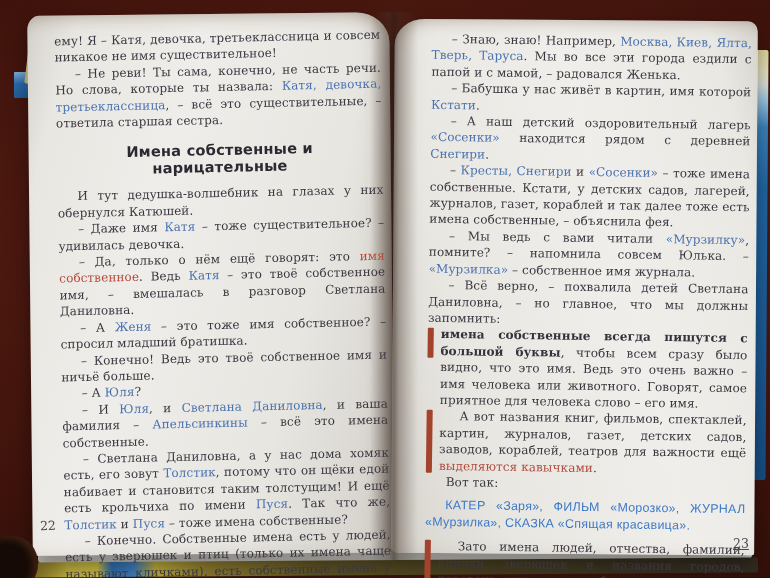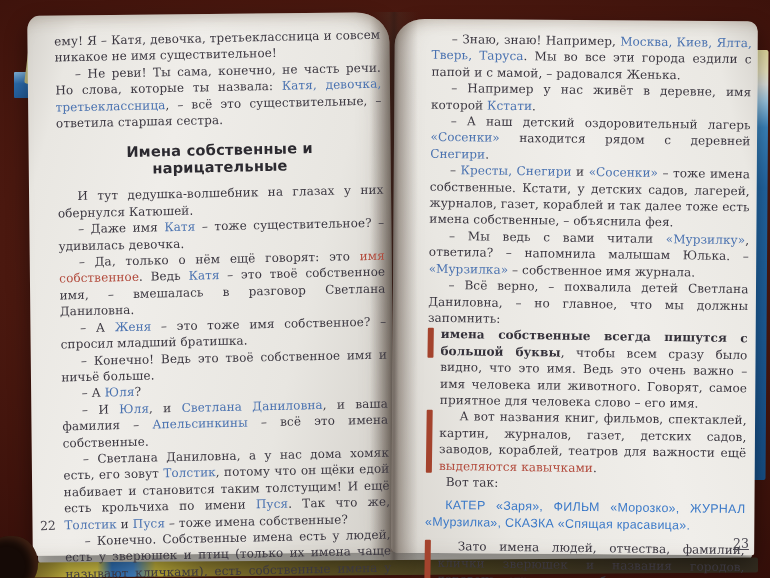--- a/index.html
+++ b/index.html
@@ -84,24 +84,24 @@
         <p class="para"><span>– А </span><span class="blue">Юля</span><span>?</span></p>
         <p class="para"><span>– И </span><span class="blue">Юля</span><span>, и </span><span class="blue">Светлана Даниловна</span><span>, и ваша фамилия – </span><span class="blue">Апельсинкины</span><span> – всё это имена собственные.</span></p>
         <p class="para"><span>– Светлана Даниловна, а у нас дома хомяк есть, его зовут </span><span class="blue">Толстик</span><span>, потому что он щёки едой набивает и становится таким толстущим! И ещё есть крольчиха по имени </span><span class="blue">Пуся</span><span>. Так что же, </span><span class="blue">Толстик</span><span> и </span><span class="blue">Пуся</span><span> – тоже имена собственные?</span></p>
         <p class="para"><span>– Конечно. Собственные имена есть у людей, есть у зверюшек и птиц (только их имена чаще называют кличками), есть собственные имена у планет, городов, сёл, деревень...</span></p>
       </div>
   </div>
 
   <div class="text-col text-right-col">
     <div id="right-body">
         <p class="para"><span>– Знаю, знаю! Например, </span><span class="blue">Москва, Киев, Ялта, Тверь, Таруса</span><span>. Мы во все эти города ездили с папой и с мамой, – радовался Женька.</span></p>
-        <p class="para"><span>– Например у нас живёт в деревне, имя которой </span><span class="blue">Кстати</span><span>.</span></p>
+        <p class="para"><span>– Бабушка у нас живёт в картин, имя которой </span><span class="blue">Кстати</span><span>.</span></p>
         <p class="para"><span>– А наш детский оздоровительный лагерь </span><span class="blue">«Сосенки»</span><span> находится рядом с деревней </span><span class="blue">Снегири</span><span>.</span></p>
         <p class="para"><span>– </span><span class="blue">Кресты, Снегири</span><span> и </span><span class="blue">«Сосенки»</span><span> – тоже имена собственные. Кстати, у детских садов, лагерей, журналов, газет, кораблей и так далее тоже есть имена собственные, – объяснила фея.</span></p>
-        <p class="para"><span>– Мы ведь с вами читали </span><span class="blue">«Мурзилку»</span><span>, ответила? – напомнила малышам Юлька. – </span><span class="blue">«Мурзилка»</span><span> – собственное имя журнала.</span></p>
+        <p class="para"><span>– Мы ведь с вами читали </span><span class="blue">«Мурзилку»</span><span>, помните? – напомнила совсем Юлька. – </span><span class="blue">«Мурзилка»</span><span> – собственное имя журнала.</span></p>
         <p class="para"><span>– Всё верно, – похвалила детей Светлана Даниловна, – но главное, что мы должны запомнить:</span></p>
         <p class="para rule no-indent"><span class="bar lines-2"></span><span class="bold">имена собственные всегда пишутся с большой буквы</span><span>, чтобы всем сразу было видно, что это имя. Ведь это очень важно – имя человека или животного. Говорят, самое приятное для человека слово – его имя.</span></p>
         <p class="para rule"><span class="bar lines-4"></span><span>А вот названия книг, фильмов, спектаклей, картин, журналов, газет, детских садов, заводов, кораблей, театров для важности ещё </span><span class="red">выделяются кавычками</span><span>.</span></p>
         <p class="para"><span>Вот так:</span></p>
         <p class="para example"><span>КАТЕР «Заря», ФИЛЬМ «Морозко», ЖУРНАЛ «Мурзилка», СКАЗКА «Спящая красавица».</span></p>
         <p class="para rule"><span class="bar lines-3"></span><span>Зато имена людей, отчества, фамилии, клички зверюшек и названия городов, деревень, стран пишут безо всяких кавычек, но с большой буквы.</span></p>
       </div>
   </div>
 
   <div class="pagenum pagenum-left">22</div>

